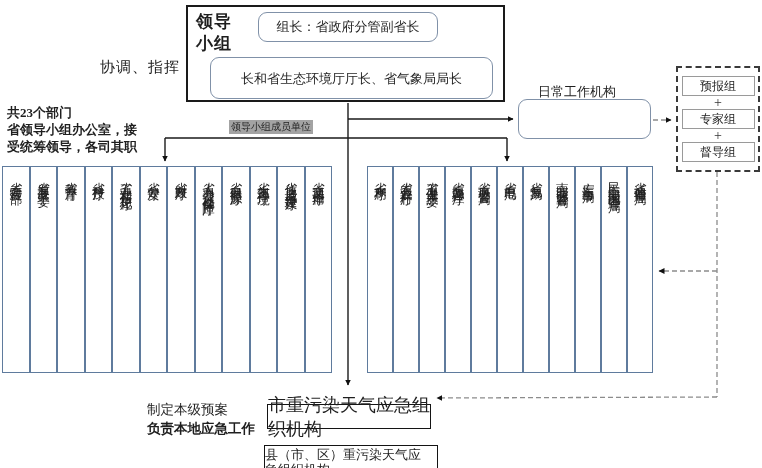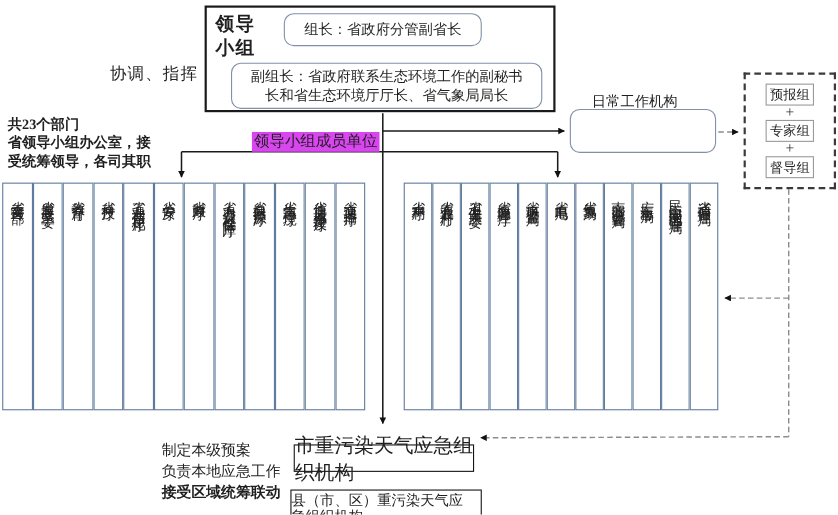--- a/index.html
+++ b/index.html
@@ -16,29 +16,29 @@
   
   .leader-frame{left:186px;top:5px;width:319px;height:97px;border:2.5px solid #1a1a1a;background:#fff;}
   .leader-title{left:196px;top:11px;width:42px;font-size:17px;font-weight:700;line-height:1.3;letter-spacing:1px;}
   .rounded{border:1.5px solid #8091a8;border-radius:9px;background:#fff;display:flex;align-items:center;justify-content:center;text-align:center;}
   .leader-box{left:258px;top:12px;width:180px;height:30px;font-size:13px;}
   .deputy-box{left:210px;top:57px;width:283px;height:42px;font-size:13px;flex-direction:column;line-height:17px;}
   .coordinate-label{left:100px;top:58px;font-size:15px;letter-spacing:1px;}
 
   
   .note23{left:7px;top:104px;font-size:13px;line-height:17px;font-weight:bold;}
-  .member-label{left:229px;top:120px;font-size:14px;background:#d946ef;padding:0 2px;}
+  .member-label{left:229px;top:120px;font-size:10px;background:#a3a3a3;padding:0 2px;}
   .daily-label{left:538px;top:83px;font-size:13px;}
   .office-box{left:518px;top:99px;width:133px;height:40px;font-size:13px;flex-direction:column;line-height:16px;}
 
   
   .tg-frame{left:676px;top:66px;width:84px;height:106px;border:2px dashed #3a3a3a;background:#fff;
     display:flex;flex-direction:column;align-items:center;justify-content:center;padding:4px 0;}
   .tg-item{display:flex;flex-direction:column;align-items:center;}
-  .tg-box{width:44px;height:20px;border:1px solid #9a9a9a;display:flex;align-items:center;justify-content:center;font-size:12px;background:#fff;}
+  .tg-box{width:73px;height:20px;border:1px solid #9a9a9a;display:flex;align-items:center;justify-content:center;font-size:12px;background:#fff;}
   .tg-plus{font-size:14px;line-height:13px;color:#333;}
   .tg-item:last-child .tg-plus{display:none;}
 
   
   .dept-group{display:flex;align-items:stretch;}
   .group-left{left:2px;top:166px;width:330px;height:207px;}
   .group-right{left:367px;top:166px;width:286px;height:207px;}
   .dept-col{flex:1 1 0;border:1px solid #5f7b9d;background:#fff;display:flex;justify-content:center;margin-right:0;}
   .vtext{writing-mode:vertical-rl;text-orientation:upright;font-size:12.5px;letter-spacing:2.5px;padding-top:5px;line-height:1;}
 
@@ -77,21 +77,20 @@
       <line x1="717" y1="172" x2="717" y2="397"></line>
       <line x1="717" y1="271" x2="659" y2="271" marker-end="url(#ah)"></line>
       <line x1="717" y1="397" x2="437" y2="398" marker-end="url(#ah)"></line>
     </g>
   </svg>
 
   <div class="abs layer leader-frame"></div>
   <div class="abs layer rounded leader-box">组长：省政府分管副省长</div>
   <div class="abs layer leader-title">领导小组</div>
   <div class="abs layer rounded deputy-box">
-      <div class="line">副组长：省政府联系生态环境工作的副秘书</div>
       <div class="line">长和省生态环境厅厅长、省气象局局长</div>
     </div>
   <div class="abs layer coordinate-label">协调、指挥</div>
 
   <div class="abs layer note23">
       <div class="line">共23个部门</div>
       <div class="line">省领导小组办公室，接</div>
       <div class="line">受统筹领导，各司其职</div>
     </div>
 
@@ -198,16 +197,15 @@
     </div>
 
   <div class="abs layer city-box">市重污染天气应急组织机构</div>
   <div class="abs layer county-box">
       <div class="line">县（市、区）重污染天气应</div>
       <div class="line">急组织机构</div>
     </div>
   <div class="abs layer local-note">
       <div class="line">制定本级预案</div>
       <div class="line">负责本地应急工作</div>
-      <div class="line">接受区域统筹联动</div>
     </div>
 
 </div>
 
 </body></html>

